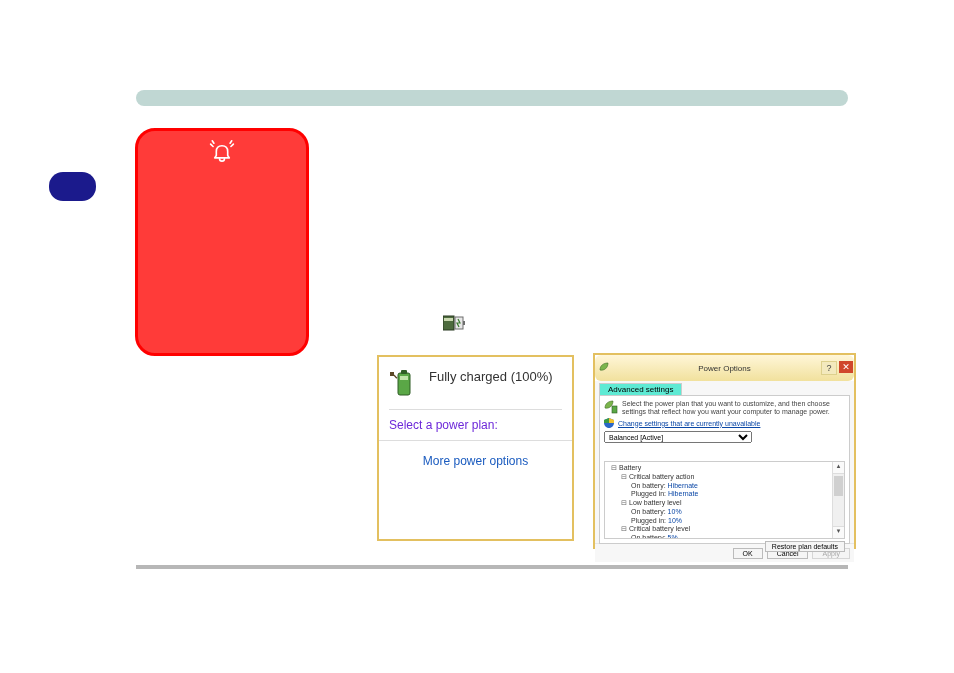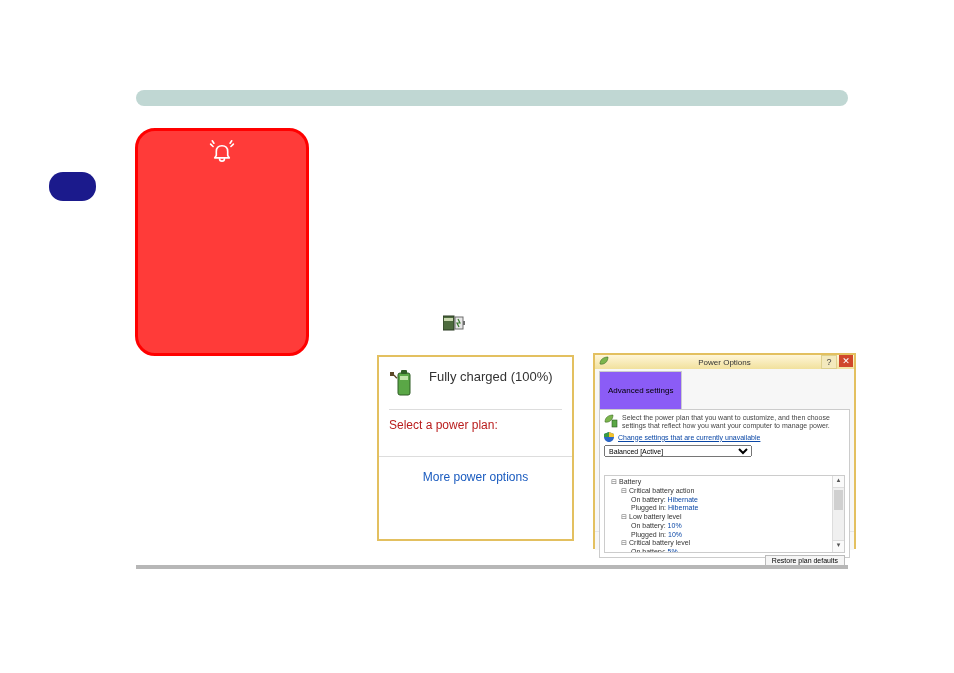--- a/index.html
+++ b/index.html
@@ -84,35 +84,35 @@
     font-size: 13px;
     color: #333;
   }
   .power-popup .sep {
     border-top: 1px solid #ddd;
     margin: 0 10px;
   }
   .power-popup .select-label {
     padding: 8px 10px 4px 10px;
     font-size: 12px;
-    color: #b91c1c;
+    color: #6d28d9;
   }
   .power-popup .radio-row {
     display: flex;
     align-items: center;
     padding: 4px 10px;
     font-size: 12px;
     cursor: pointer;
   }
   .power-popup .radio-row input {
     margin-right: 6px;
   }
   .power-popup .more-row {
     border-top: 1px solid #ddd;
-    margin-top: 20px;
+    margin-top: 4px;
     padding: 10px 12px;
     text-align: center;
   }
   .power-popup .more-link {
     color: #1a5bbf;
     font-size: 12px;
     cursor: pointer;
   }
 
   
@@ -120,25 +120,26 @@
     position: absolute;
     left: 593px;
     top: 353px;
     width: 259px;
     height: 192px;
     font-family: "Segoe UI", Tahoma, sans-serif;
     font-size: 8px;
     border: 2px solid #e3c060;
   }
   .adv-dialog .titlebar {
-    height: 14px;
+    height: 26px;
     background: linear-gradient(#fff6d8, #f1e19d);
     display: flex;
     align-items: center;
     position: relative;
+    border-radius: 6px;
   }
   .adv-dialog .titlebar .leaf {
     margin: 0 4px;
   }
   .adv-dialog .titlebar .title-text {
     position: absolute;
     left: 0;
     right: 0;
     text-align: center;
     font-size: 8px;
@@ -164,24 +165,24 @@
   .adv-dialog .body {
     height: calc(100% - 14px - 18px);
     background: #f7f7f7;
     padding: 2px 4px 0 4px;
   }
   .adv-dialog .tab-strip {
     display: flex;
     border-bottom: 1px solid #ccc;
   }
   .adv-dialog .tab {
-    padding: 14px 8px;
+    padding: 1px 8px;
     border: 1px solid #ccc;
     border-bottom: none;
-    background: #8b5cf6;
+    background: #5eead4;
     font-size: 8px;
     cursor: pointer;
   }
   .adv-dialog .tab-panel {
     background: #fff;
     border: 1px solid #ccc;
     border-top: none;
     padding: 4px 4px 2px 4px;
     height: calc(100% - 12px);
     box-sizing: border-box;

